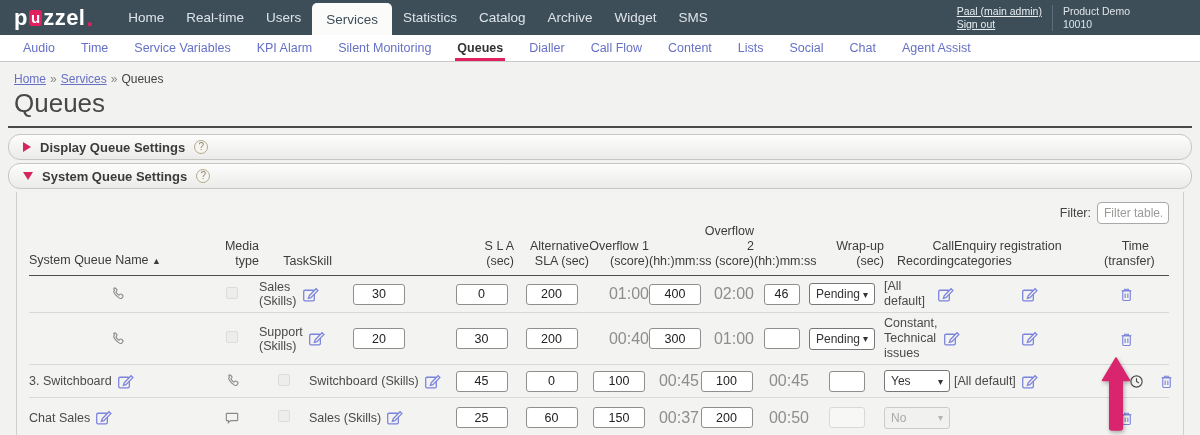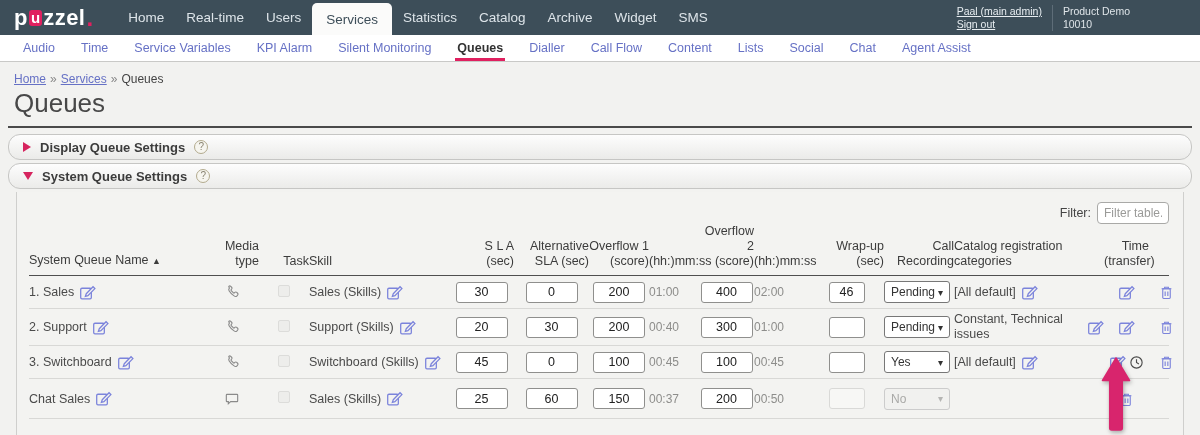--- a/index.html
+++ b/index.html
@@ -87,21 +87,21 @@
     font-size:12px; padding:0 6px; color:#444; background:#fff;
     font-family:"Liberation Sans","DejaVu Sans",sans-serif;
   }
   .filter-input::placeholder { color:#9a9a98; }
 
   
   .tgrid { display:grid; grid-template-columns:175px 55px 50px 140px 65px 75px 60px 50px 55px 55px 75px 70px 150px 45px 35px; align-items:center; }
   .thead-row { border-bottom:1px solid #4f4f4f; padding-bottom:6px; margin-top:0; align-items:end; }
   .th { font-size:12.5px; color:#3c3c3c; line-height:15px; cursor:pointer; }
   .th.c { text-align:right; }
-  .gray-time { font-size:12px; color:#8d8d8b; text-align:left; }
+  .gray-time { font-size:16px; color:#8d8d8b; text-align:right; }
 
   .trow { min-height:33px; border-bottom:1px solid #d8d8d6; padding:3px 0; }
   .trow:last-child { border-bottom:none; }
   .trow.tall { min-height:40px; }
   .cell { font-size:12.5px; color:#4a4a4a; }
   .cell.c { text-align:center; }
   .name-cell, .skill-cell { display:flex; align-items:center; gap:5px; }
   .enq-cell { line-height:15px; }
   .enq-inline { display:flex; align-items:center; gap:5px; }
   .enq-stack .enq-text { display:block; }
@@ -248,38 +248,31 @@
         </div>
       <div class="th c">
           <div>Wrap-up</div>
           <div>(sec)</div>
         </div>
       <div class="th c">
           <div>Call</div>
           <div>Recording</div>
         </div>
       <div class="th">
-          <div>Catalog registration</div>
+          <div>Enquiry registration</div>
           <div>categories</div>
         </div>
       <div class="th c">
           <div>Time</div>
           <div>(transfer)</div>
         </div>
       <div class="th"></div>
     </div>
 
     <div class="tgrid trow">
-      <div class="cell name-cell">
-          <span>1. Sales</span>
-        <span class="icon-btn"><svg width="17" height="17" viewBox="0 0 20 20" fill="none" stroke="#7b83db" stroke-width="1.5">
-              <rect x="2" y="5" width="12.5" height="12.5" rx="1.5"></rect>
-              <path d="M8.5 11.5 L16.5 3.2 l2.2 2.2 L10.5 13.7 l-3 .8z" fill="#f3f3f1"></path>
-            </svg></span>
-        </div>
       <div class="cell media-wrap"><span class="icon-static"><svg width="16" height="16" viewBox="0 0 24 24" fill="none" stroke="#8a8a8a" stroke-width="1.7">
               <path d="M7.2 3.6c.8-.8 2.1-.8 2.9 0l1.3 1.3c.8.8.8 2.1 0 2.9l-.6.6c-.4.4-.4 1 0 1.4l3.4 3.4c.4.4 1 .4 1.4 0l.6-.6c.8-.8 2.1-.8 2.9 0l1.3 1.3c.8.8.8 2.1 0 2.9l-.9.9c-1 1-2.6 1.3-3.9.5-3.3-1.9-6.1-4.7-8-8-.8-1.3-.5-2.9.5-3.9z"></path>
             </svg></span></div>
       <div class="cell task-wrap"><span class="task-checkbox"></span></div>
       <div class="cell skill-cell">
           <span>Sales (Skills)</span>
         <span class="icon-btn"><svg width="17" height="17" viewBox="0 0 20 20" fill="none" stroke="#7b83db" stroke-width="1.5">
               <rect x="2" y="5" width="12.5" height="12.5" rx="1.5"></rect>
               <path d="M8.5 11.5 L16.5 3.2 l2.2 2.2 L10.5 13.7 l-3 .8z" fill="#f3f3f1"></path>
             </svg></span>
@@ -310,27 +303,20 @@
         </div>
       <div class="del-wrap"><span class="icon-btn"><svg width="15" height="17" viewBox="0 0 20 22" fill="none" stroke="#7b83db" stroke-width="1.5">
               <path d="M3.5 6h13"></path>
               <path d="M7.5 6V4h5v2"></path>
               <rect x="5" y="6" width="10" height="13" rx="1.2"></rect>
               <path d="M8.2 9.5v6M11.8 9.5v6"></path>
             </svg></span></div>
     </div>
 
     <div class="tgrid trow">
-      <div class="cell name-cell">
-          <span>2. Support</span>
-        <span class="icon-btn"><svg width="17" height="17" viewBox="0 0 20 20" fill="none" stroke="#7b83db" stroke-width="1.5">
-              <rect x="2" y="5" width="12.5" height="12.5" rx="1.5"></rect>
-              <path d="M8.5 11.5 L16.5 3.2 l2.2 2.2 L10.5 13.7 l-3 .8z" fill="#f3f3f1"></path>
-            </svg></span>
-        </div>
       <div class="cell media-wrap"><span class="icon-static"><svg width="16" height="16" viewBox="0 0 24 24" fill="none" stroke="#8a8a8a" stroke-width="1.7">
               <path d="M7.2 3.6c.8-.8 2.1-.8 2.9 0l1.3 1.3c.8.8.8 2.1 0 2.9l-.6.6c-.4.4-.4 1 0 1.4l3.4 3.4c.4.4 1 .4 1.4 0l.6-.6c.8-.8 2.1-.8 2.9 0l1.3 1.3c.8.8.8 2.1 0 2.9l-.9.9c-1 1-2.6 1.3-3.9.5-3.3-1.9-6.1-4.7-8-8-.8-1.3-.5-2.9.5-3.9z"></path>
             </svg></span></div>
       <div class="cell task-wrap"><span class="task-checkbox"></span></div>
       <div class="cell skill-cell">
           <span>Support (Skills)</span>
         <span class="icon-btn"><svg width="17" height="17" viewBox="0 0 20 20" fill="none" stroke="#7b83db" stroke-width="1.5">
               <rect x="2" y="5" width="12.5" height="12.5" rx="1.5"></rect>
               <path d="M8.5 11.5 L16.5 3.2 l2.2 2.2 L10.5 13.7 l-3 .8z" fill="#f3f3f1"></path>
             </svg></span>

